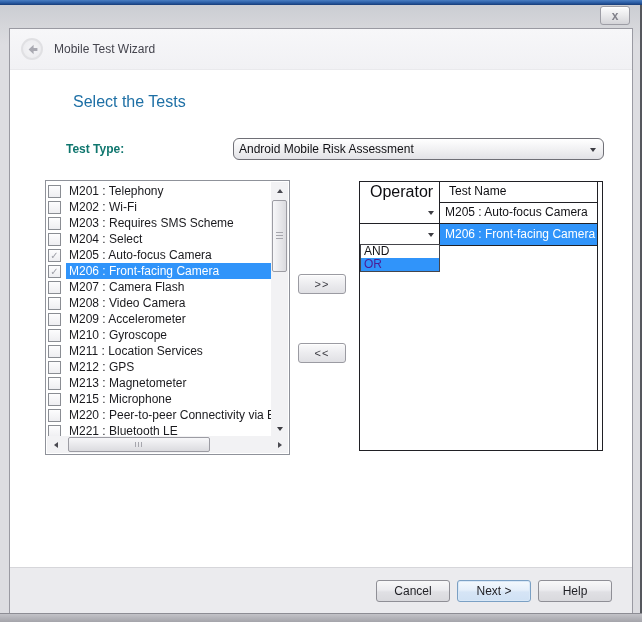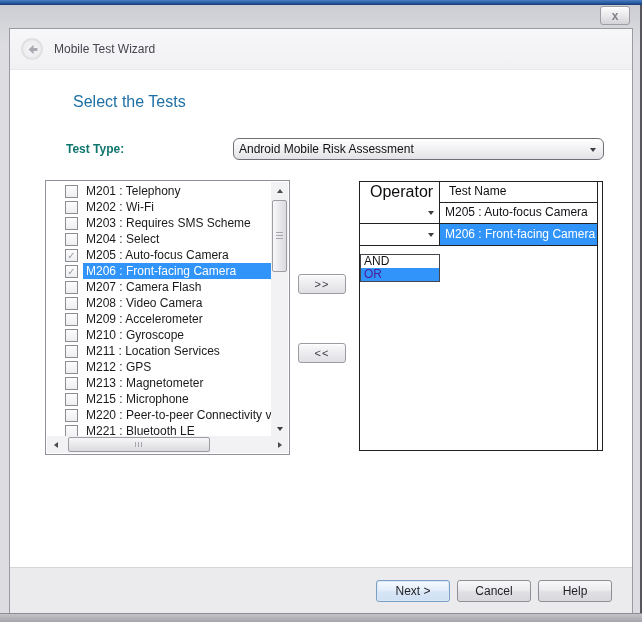--- a/index.html
+++ b/index.html
@@ -34,21 +34,21 @@
   .combo-arrow{position:absolute;right:7px;top:9px;}
   .tri{width:0;height:0;border-style:solid;display:inline-block;}
   .tri-down{border-width:4px 3.5px 0 3.5px;border-color:#3c3c42 transparent transparent transparent;}
   .tri-up{border-width:0 3.5px 4px 3.5px;border-color:transparent transparent #4a4a51 transparent;}
   .tri-left{border-width:3.5px 4px 3.5px 0;border-color:transparent #4a4a51 transparent transparent;}
   .tri-right{border-width:3.5px 0 3.5px 4px;border-color:transparent transparent transparent #4a4a51;}
   
   .listbox{position:absolute;left:35px;top:110px;width:245px;height:275px;
     border:1px solid #8f929a;box-sizing:border-box;background:#fff;}
   .list-items{position:absolute;top:2px;left:1px;right:18px;bottom:18px;overflow:hidden;}
-  .list-row{display:flex;align-items:center;height:16px;padding-left:18px;}
+  .list-row{display:flex;align-items:center;height:16px;padding-left:1px;}
   .checkbox{flex:0 0 13px;width:13px;height:13px;box-sizing:border-box;
     border:1px solid #8a8d93;background:linear-gradient(#fdfdfe,#eeeef1);
     font-size:10px;line-height:11px;text-align:center;color:#9fa0a8;margin-right:5px;}
   .list-label{font-size:12px;line-height:16px;white-space:nowrap;color:#1a1a1e;
     padding:0 3px;flex:1;}
   .list-row.selected .list-label{background:var(--sel,#3094fa);color:#fff;}
   .vscroll{position:absolute;top:1px;right:1px;width:17px;height:255px;background:#f2f2f4;}
   .hscroll{position:absolute;left:1px;right:1px;bottom:1px;height:17px;background:#f2f2f4;}
   .scroll-btn{position:absolute;display:flex;align-items:center;justify-content:center;}
   .sb-up{top:0;left:0;right:0;height:17px;}
@@ -77,21 +77,21 @@
   .gh-op{width:80px;box-sizing:border-box;border-right:1px solid #202025;padding-left:10px;
     font-size:16px;line-height:19px;color:#0c0c10;}
   .gh-test{flex:1;padding-left:9px;font-size:12px;line-height:19px;color:#0c0c10;}
   .grid-rows{position:absolute;top:20px;left:0;right:5px;}
   .grid-row{display:flex;height:21px;border-bottom:1px solid #202025;}
   .cell-op{width:80px;box-sizing:border-box;border-right:1px solid #202025;position:relative;background:#fff;}
   .cell-op .tri-down{position:absolute;right:5px;top:9px;}
   .cell-test{flex:1;font-size:12px;line-height:20px;padding-left:5px;white-space:nowrap;overflow:hidden;color:#121216;}
   .grid-row.selected .cell-test{background:var(--sel,#3094fa);color:#fff;}
   .op-dropdown{position:absolute;left:0;top:62px;width:80px;box-sizing:border-box;
-    border:1px solid #45454b;background:#fff;z-index:5;margin-top:10px;}
+    border:1px solid #45454b;background:#fff;z-index:5;}
   .op-option{height:13px;font-size:12px;line-height:13px;padding-left:3px;color:#121216;}
   .op-option.highlighted{background:var(--sel,#3094fa);color:#4c1d95;}
   
   .footer{position:absolute;left:0;right:0;bottom:0;height:46px;background:#ebebee;
     border-top:1px solid #d6d6da;display:flex;align-items:center;justify-content:flex-end;
     gap:7px;padding-right:20px;box-sizing:border-box;}
   .btn{width:74px;height:22px;border:1px solid #8f8f96;border-radius:3px;font-size:12px;color:#1f1f24;
     background:linear-gradient(#f8f8f9,#ececef 45%,#e0e0e4 55%,#d9d9dd);padding:0;}
   .btn.default{border-color:#7ba0c4;
     background:linear-gradient(#f4f9fd,#e5effa 45%,#d6e5f6 55%,#d0e1f4);
@@ -236,20 +236,20 @@
           </div>
         <div class="op-dropdown">
             <div class="op-option">AND</div>
             <div class="op-option highlighted">OR</div>
           </div>
         <div class="grid-right-line"></div>
       </div>
     </div>
 
     <div class="footer">
+      <button class="btn">Cancel</button>
       <button class="btn default">Next &gt;</button>
-      <button class="btn">Cancel</button>
       <button class="btn">Help</button>
     </div>
   </div>
 
   <div class="bottom-strip"></div>
 </div>
 
 </body></html>

